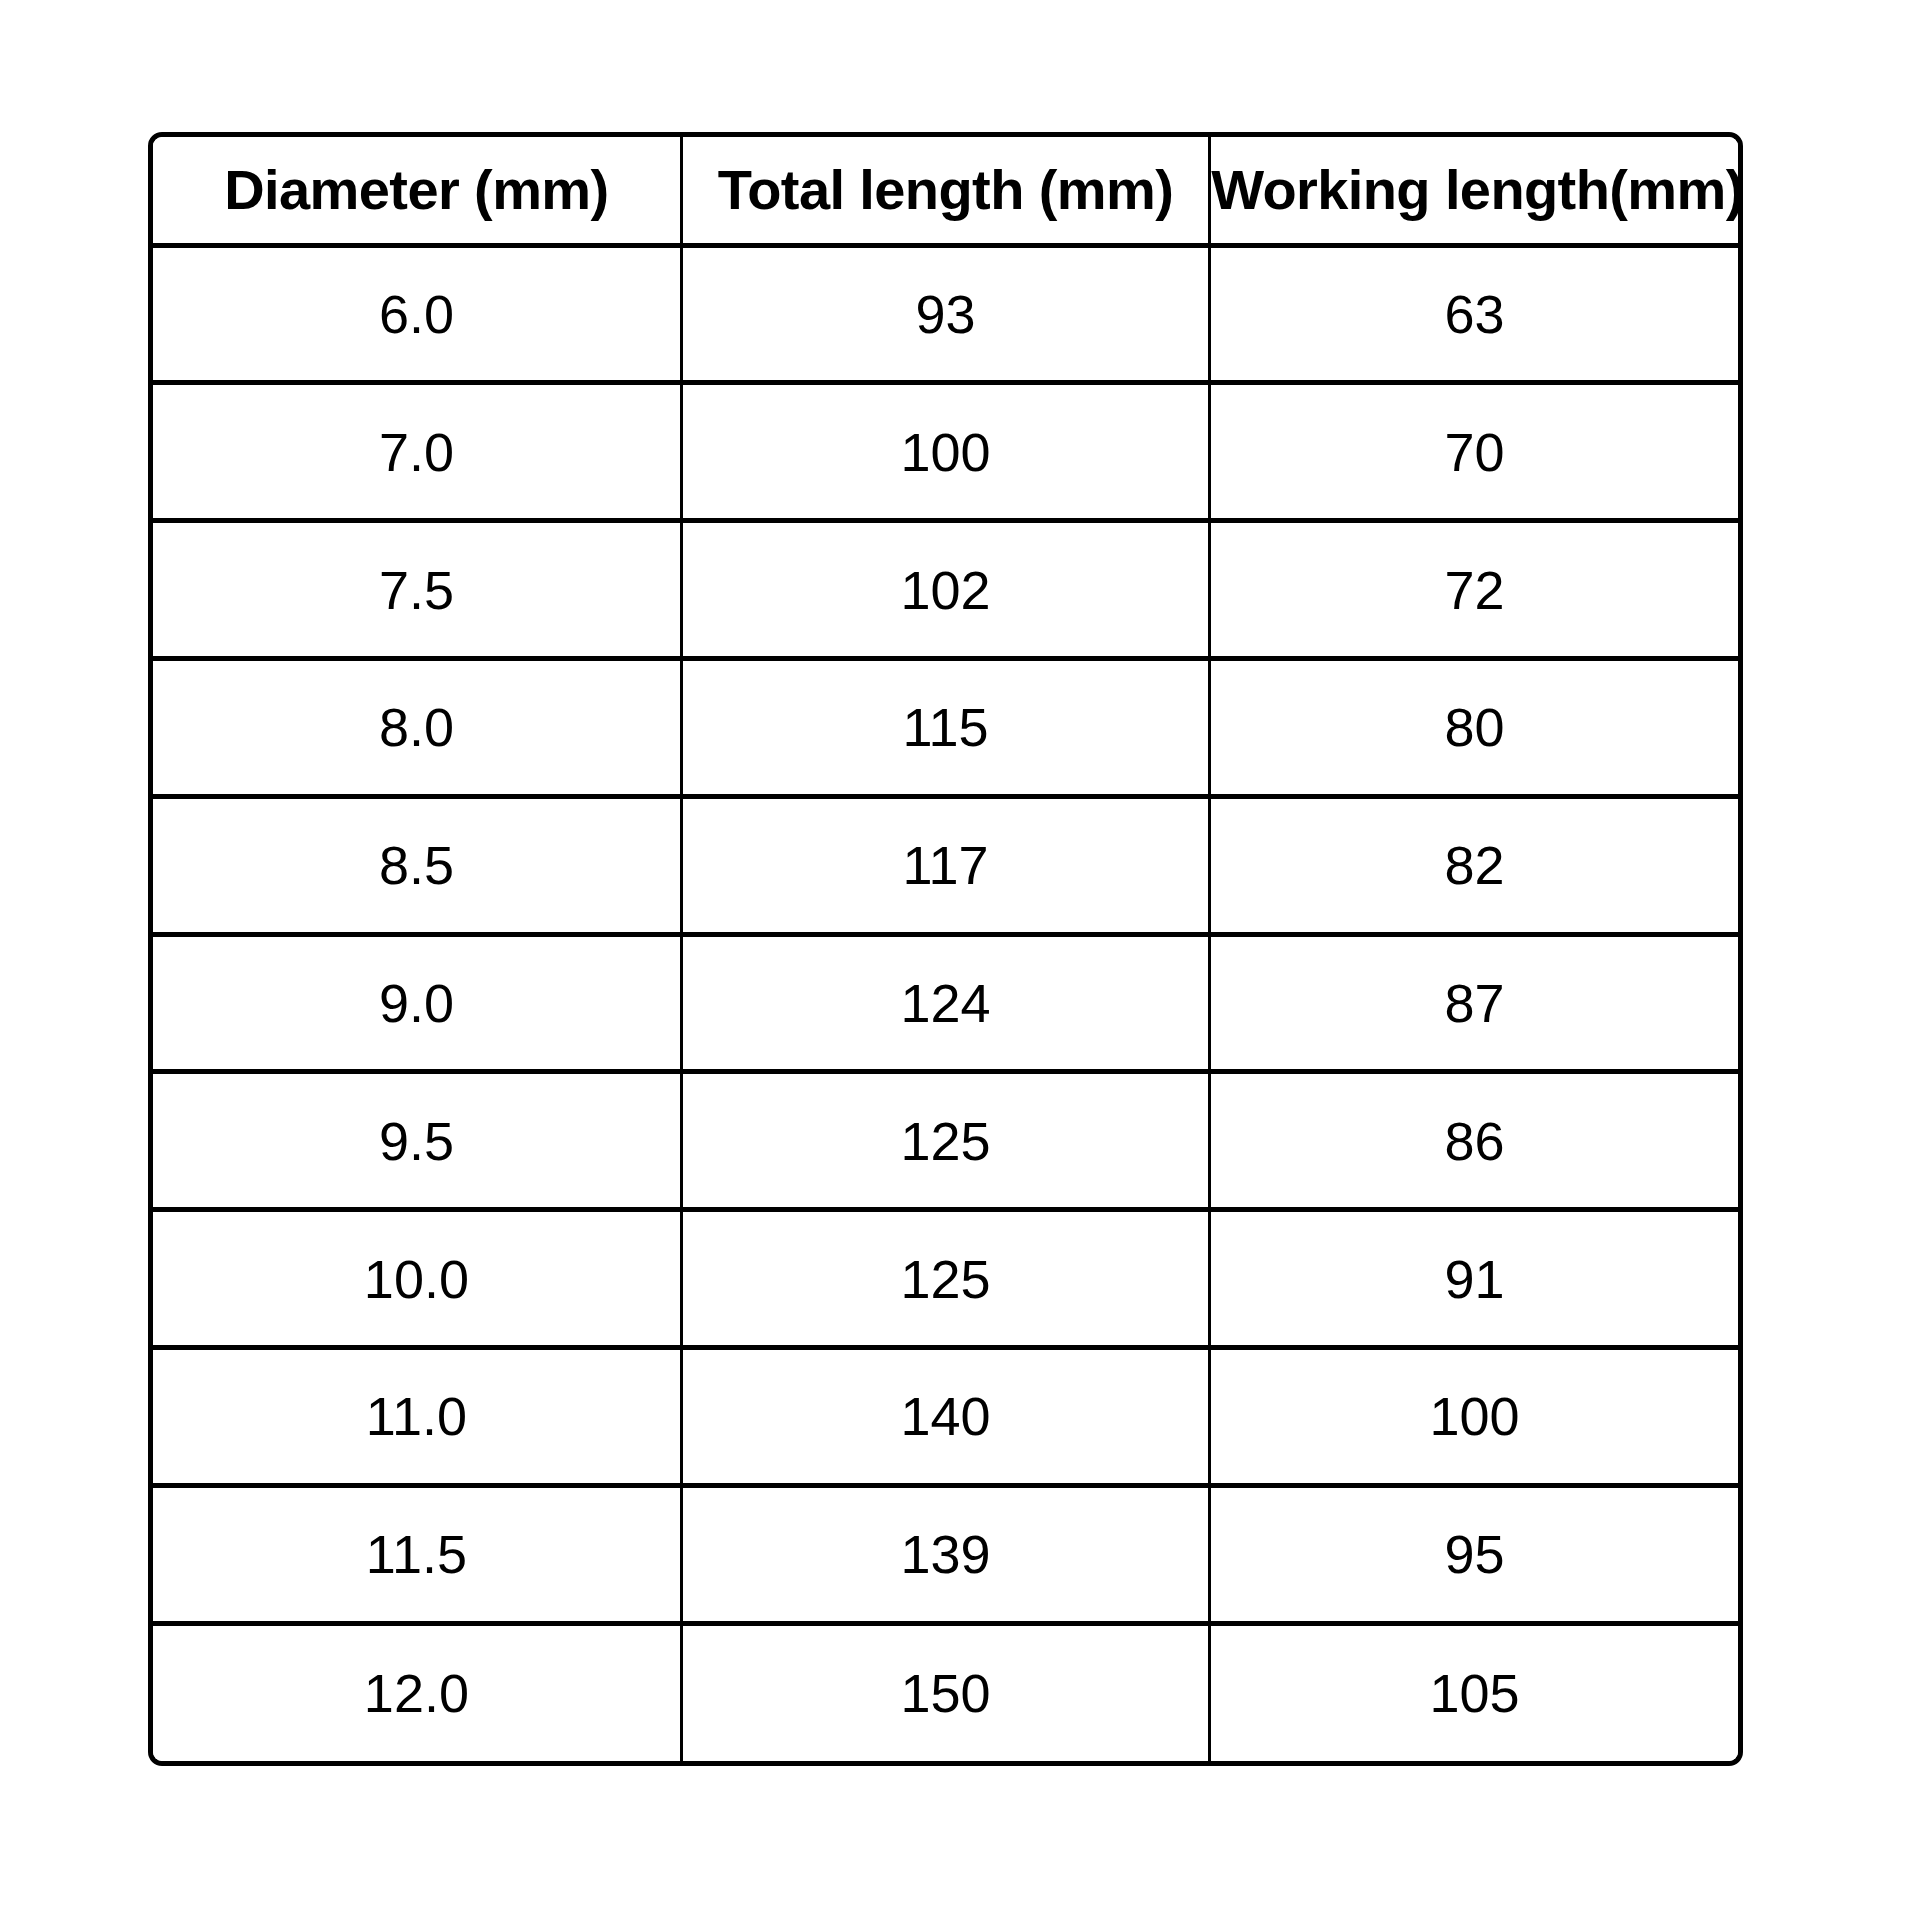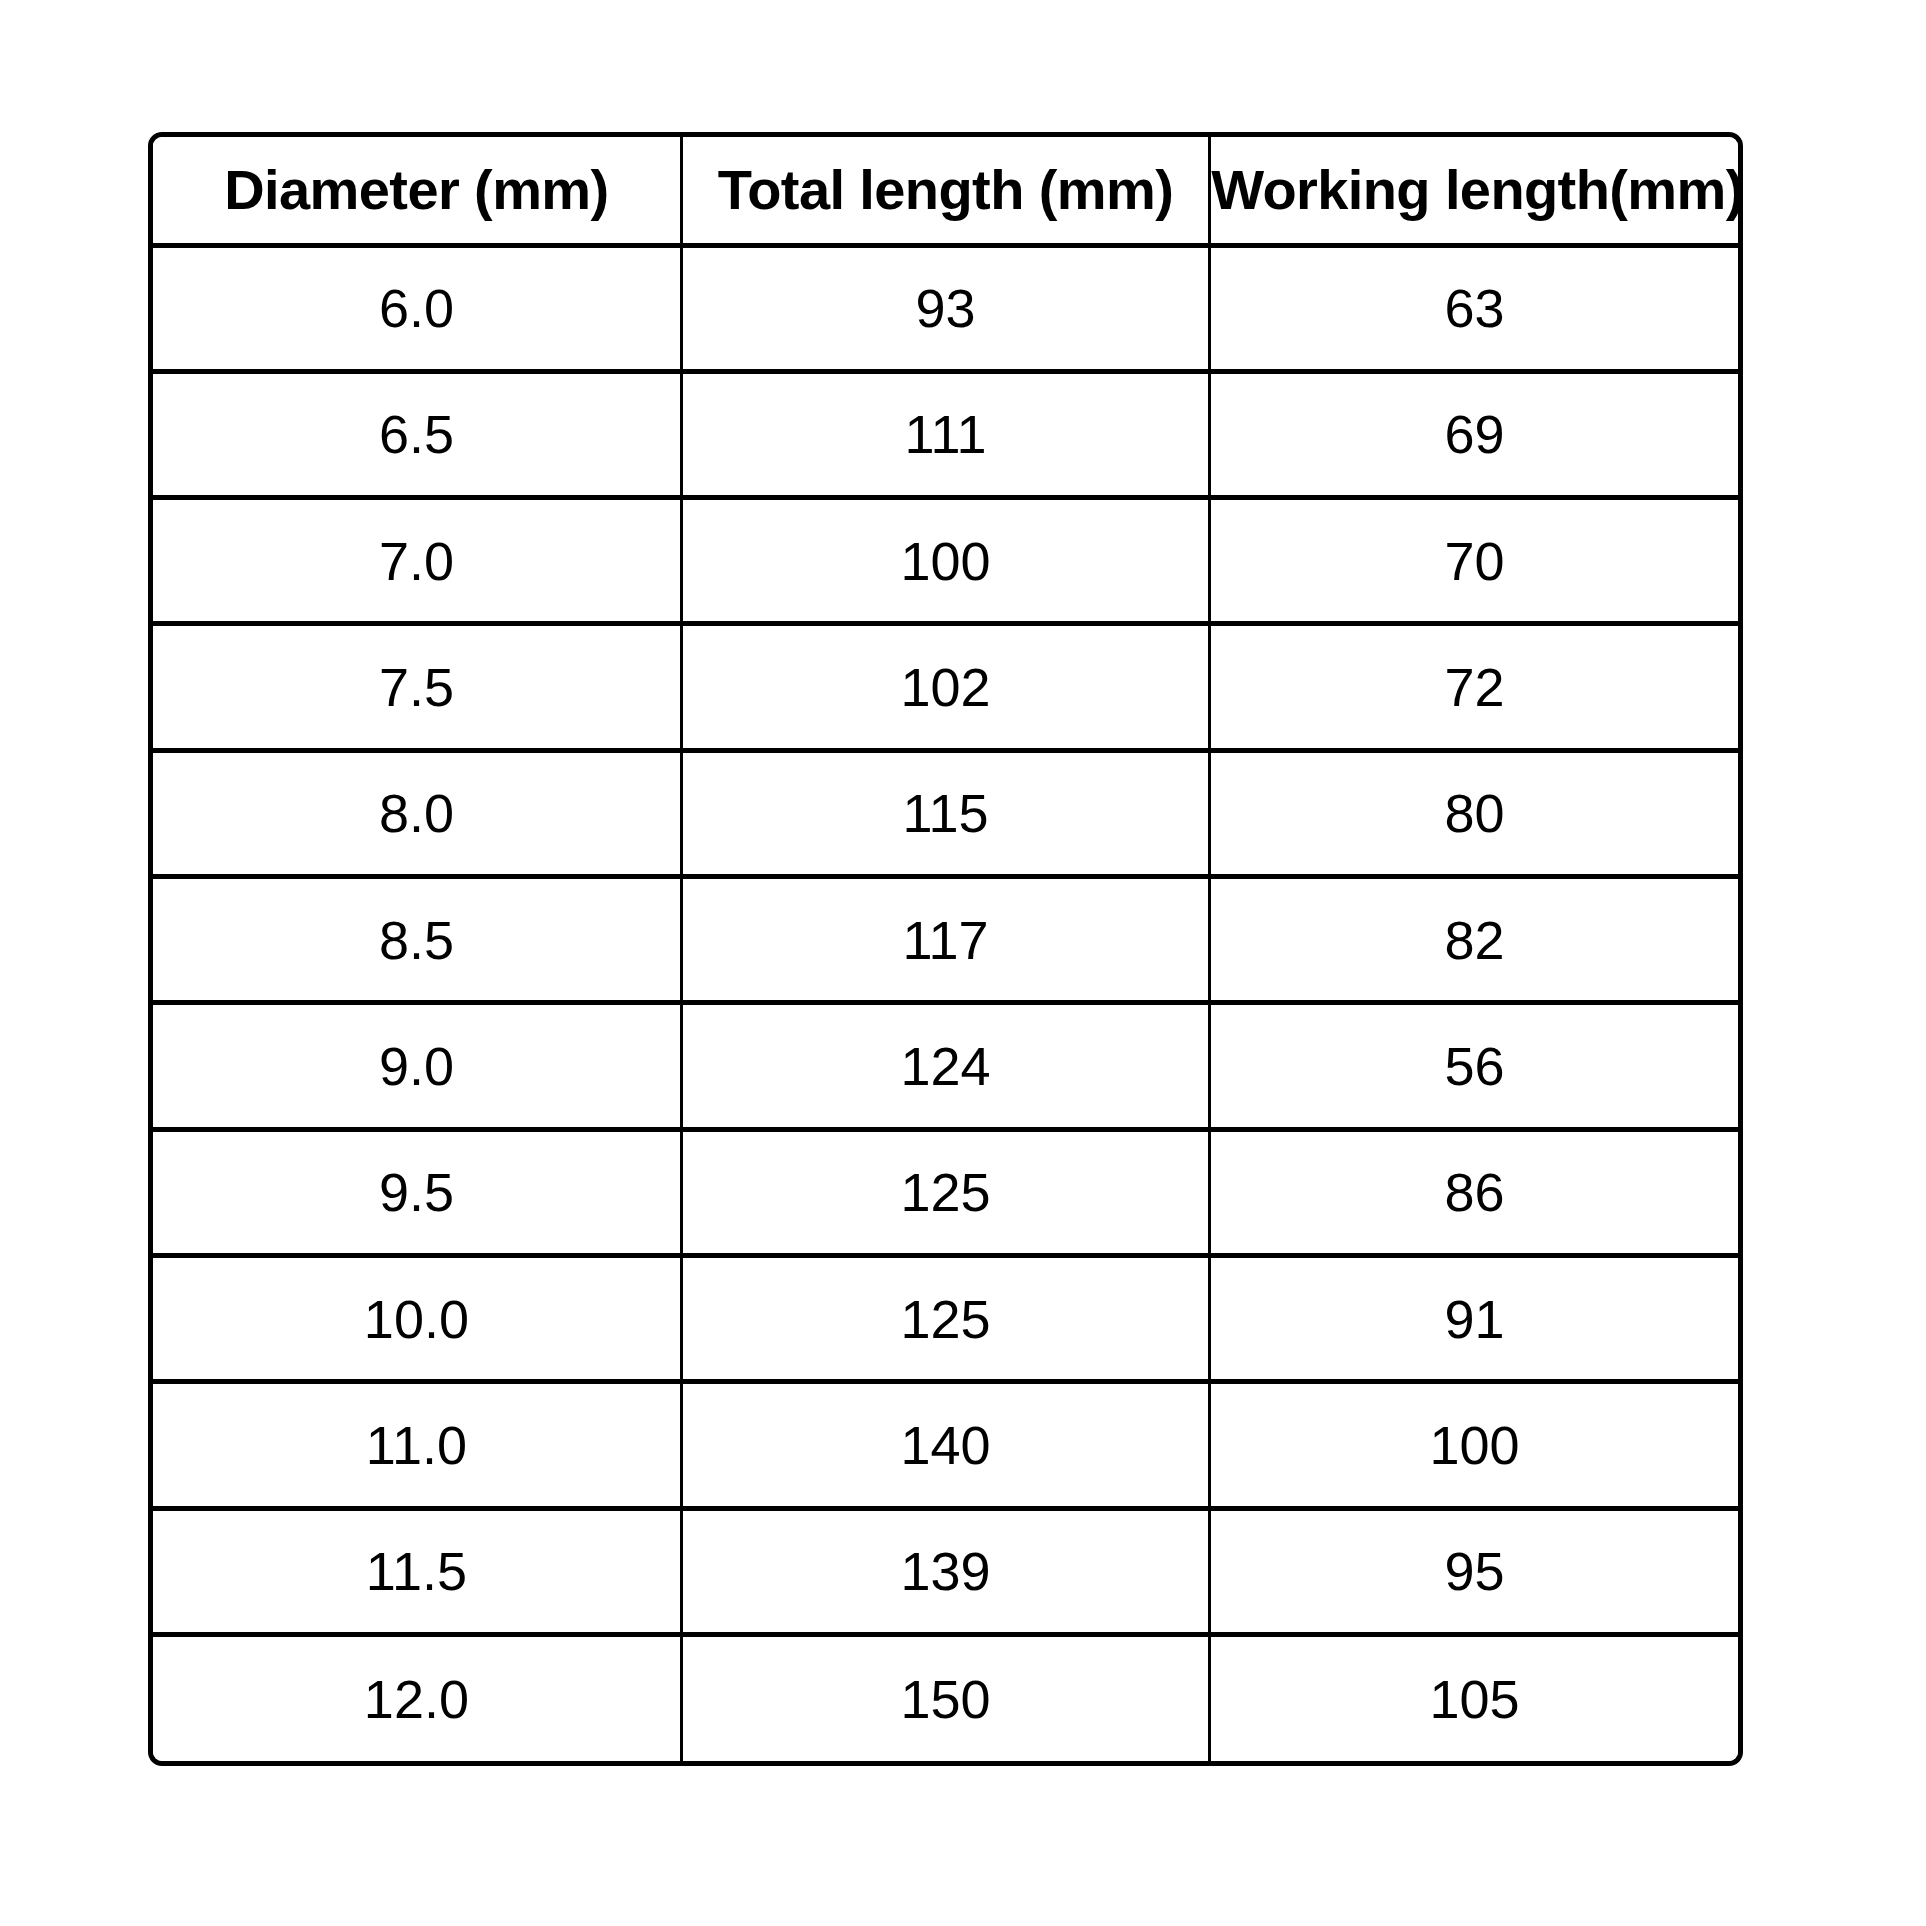--- a/index.html
+++ b/index.html
@@ -84,25 +84,20 @@
           <th>Working length(mm)</th>
         </tr>
       </thead>
       <tbody>
       <tr>
             <td>6.0</td>
             <td>93</td>
             <td>63</td>
           </tr>
           <tr>
-            <td>6.5</td>
-            <td>111</td>
-            <td>69</td>
-          </tr>
-          <tr>
             <td>7.0</td>
             <td>100</td>
             <td>70</td>
           </tr>
           <tr>
             <td>7.5</td>
             <td>102</td>
             <td>72</td>
           </tr>
           <tr>
@@ -111,21 +106,21 @@
             <td>80</td>
           </tr>
           <tr>
             <td>8.5</td>
             <td>117</td>
             <td>82</td>
           </tr>
           <tr>
             <td>9.0</td>
             <td>124</td>
-            <td>56</td>
+            <td>87</td>
           </tr>
           <tr>
             <td>9.5</td>
             <td>125</td>
             <td>86</td>
           </tr>
           <tr>
             <td>10.0</td>
             <td>125</td>
             <td>91</td>

